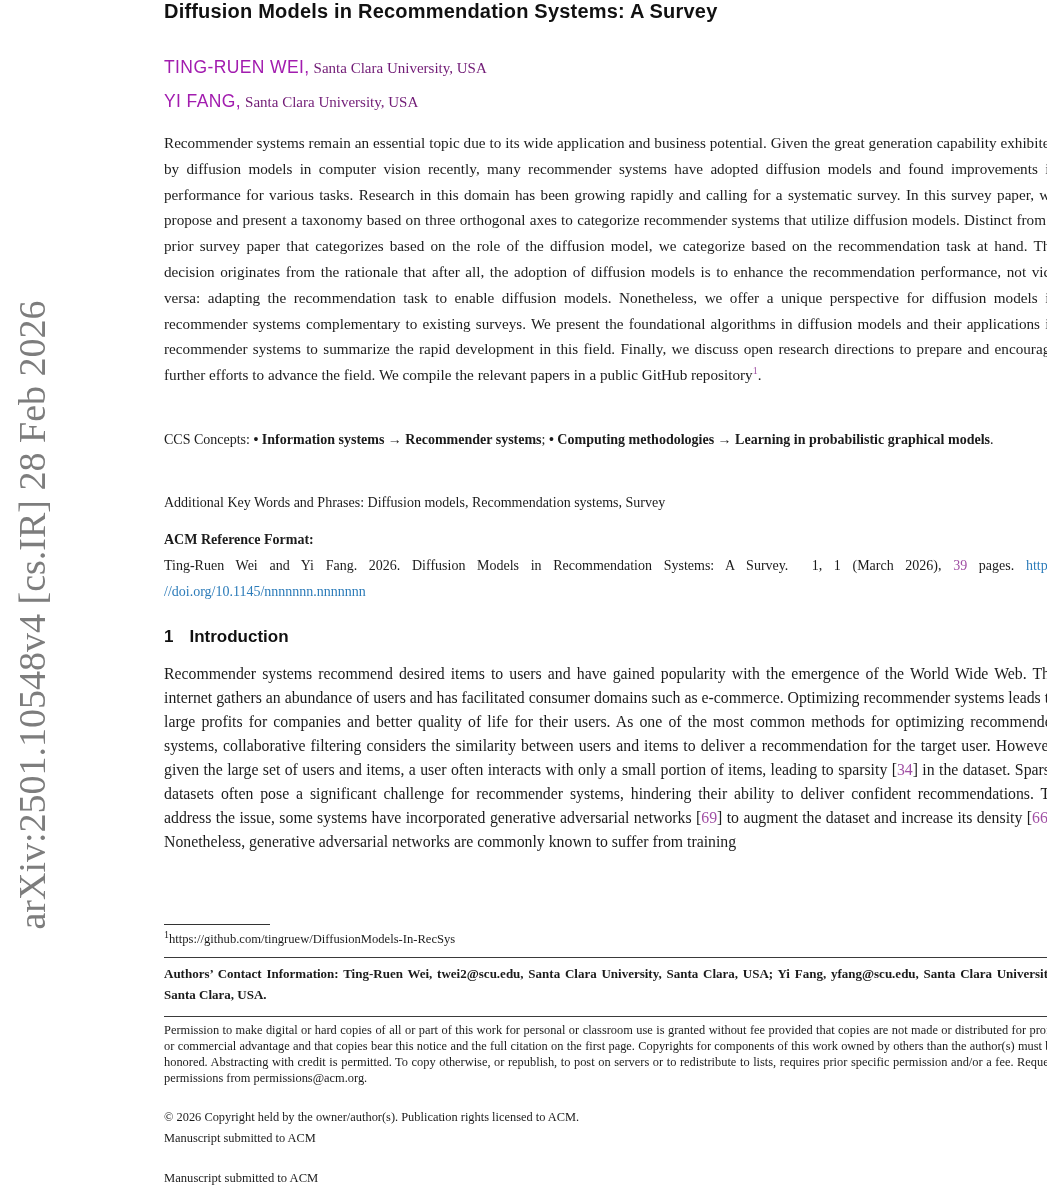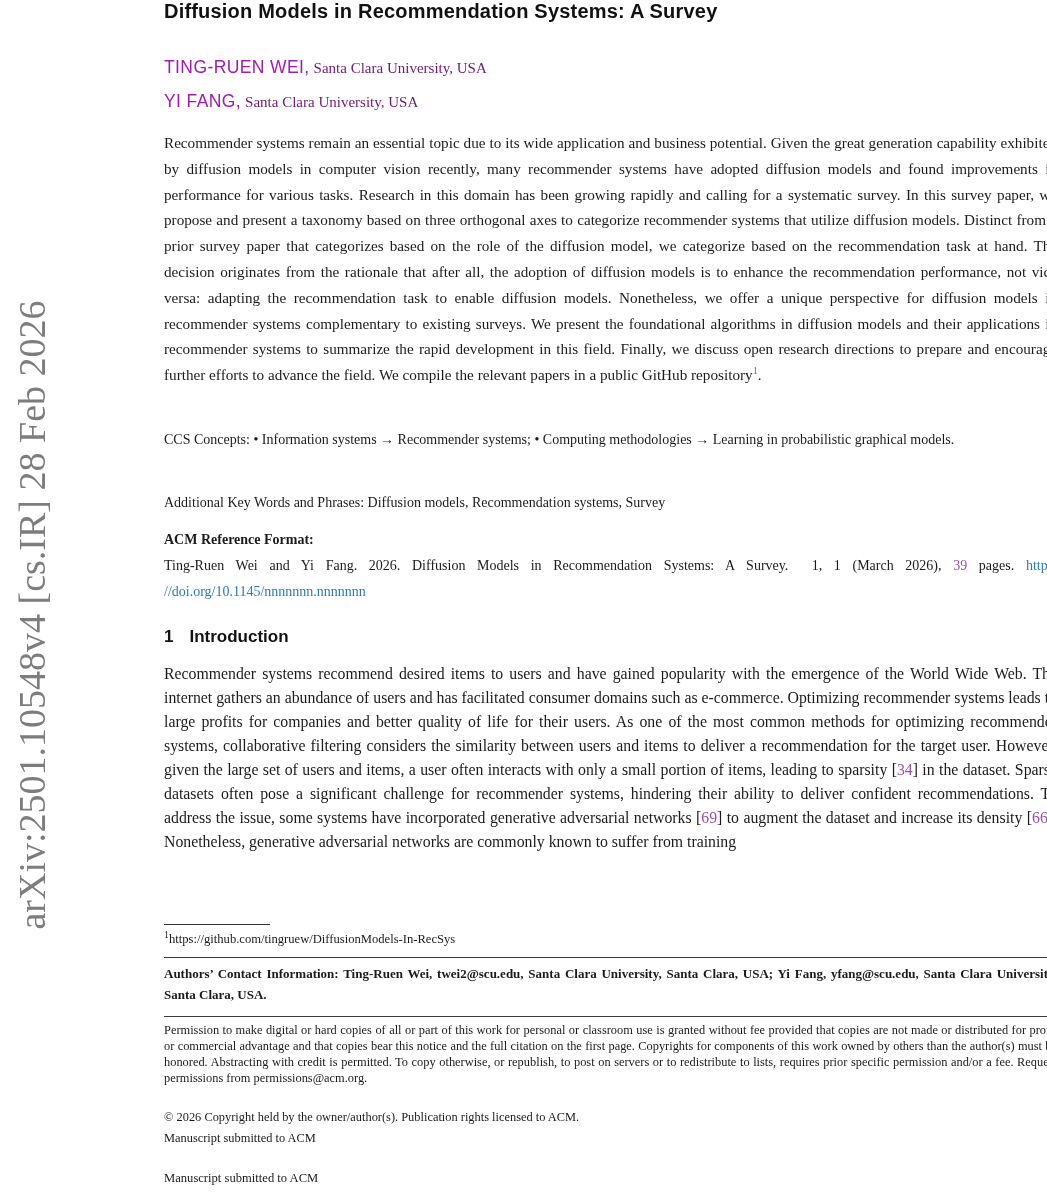--- a/index.html
+++ b/index.html
@@ -28,21 +28,21 @@
   .intro{top:662px;font-size:15.8px;line-height:24px;text-align:justify;}
   .fn-rule{top:924px;width:106px;border-top:1.6px solid #333;}
   .footnote{top:929px;font-size:12.6px;line-height:20px;}
   .full-rule-1{top:957px;width:893px;border-top:1.6px solid #3a3a3a;}
   .contact{top:964px;font-size:13px;line-height:20.8px;text-align:justify;font-weight:bold;}
   .full-rule-2{top:1016px;width:893px;border-top:1.6px solid #3a3a3a;}
   .permission{top:1022px;font-size:12.4px;line-height:16px;text-align:justify;}
   .copyright{top:1107px;font-size:12.4px;line-height:20px;}
   .manuscript-note{top:1128px;font-size:12.4px;line-height:20px;}
   .footer{top:1171px;display:flex;justify-content:space-between;font-size:12.6px;}
-  .b{font-weight:400;}
+  .b{font-weight:700;}
   .cite{color:#a04fa4;}
   .link{color:#2b7bb9;}
   .supcite{color:#a04fa4;font-size:10px;vertical-align:super;line-height:0;}
   .sup{font-size:10px;vertical-align:super;line-height:0;}
 </style>
 </head>
 <body>
 
 <div class="page">
 

